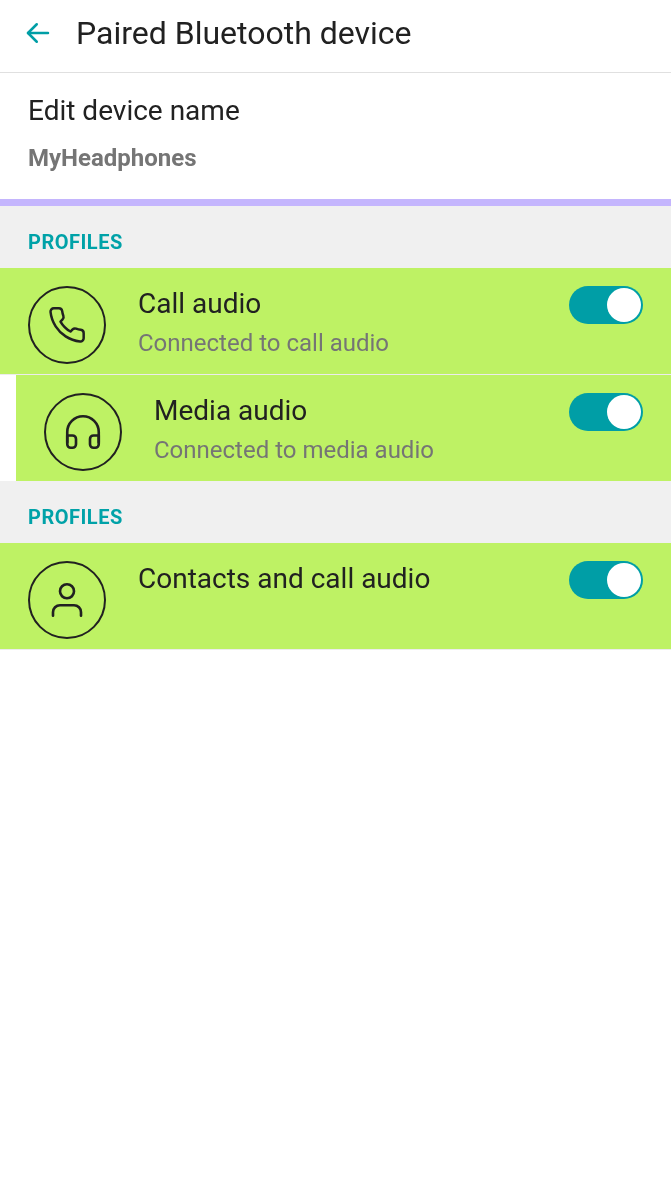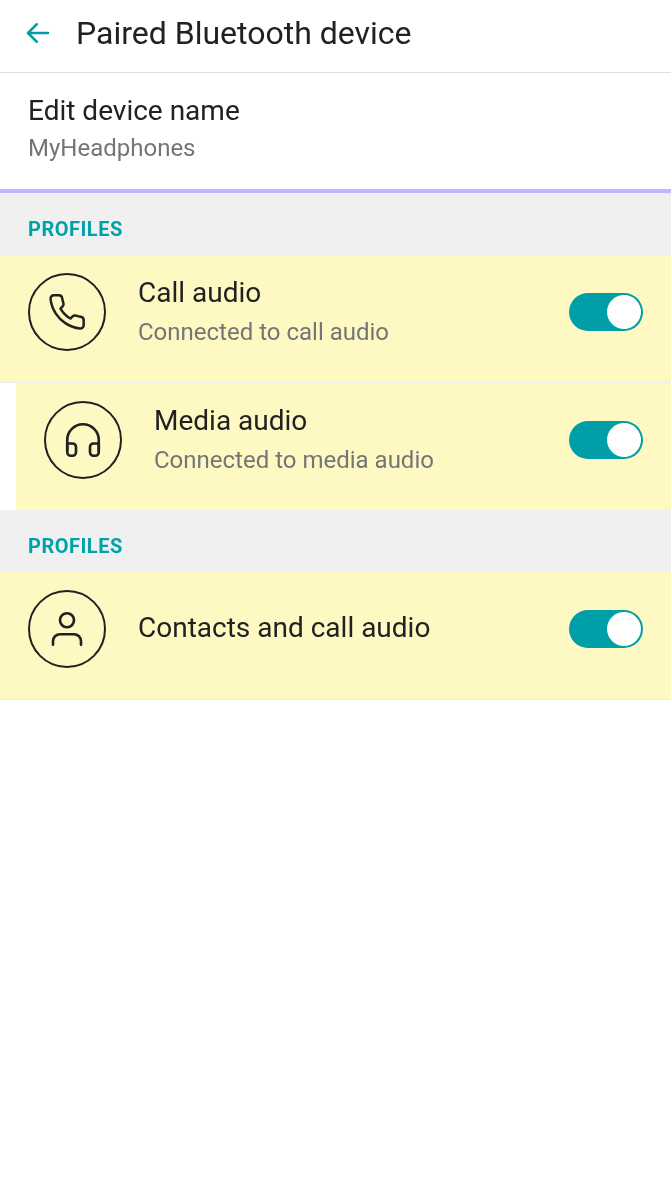--- a/index.html
+++ b/index.html
@@ -33,51 +33,51 @@
     .header-title {
       font-size: 32px;
       font-weight: 400;
       color: #212121;
     }
     .section {
       background: #ffffff;
     }
     .row {
       padding: 20px 28px 24px 28px;
-      border-bottom: 4px solid #c4b5fd;
+      border-bottom: 7px solid #c4b5fd;
     }
     .row.no-border {
       border-bottom: none;
     }
     .row-title {
       font-size: 28px;
       font-weight: 400;
       color: #212121;
       line-height: 1.3;
     }
     .row-subtitle {
       font-size: 24px;
       color: #757575;
-      margin-top: 4px;
+      margin-top: 14px;
       line-height: 1.3;
+      font-weight: bold;
     }
     .section-header {
       background: #f0f0f0;
       padding: 24px 20px 14px 28px;
       font-size: 20px;
       font-weight: 700;
       color: #00a2a8;
       letter-spacing: 0.5px;
     }
     .profile-row {
       display: flex;
-      align-items: center;
-      padding: 18px 28px 31px 28px;
+      padding: 18px 28px 10px 28px;
       border-bottom: 1px solid #ececec;
-      background: #fef9c3;
+      background: #bef264;
     }
     .profile-row.no-border {
       border-bottom: none;
       margin-left: 16px;
     }
     .icon-circle {
       width: 78px;
       height: 78px;
       border: 2px solid #212121;
       border-radius: 50%;

